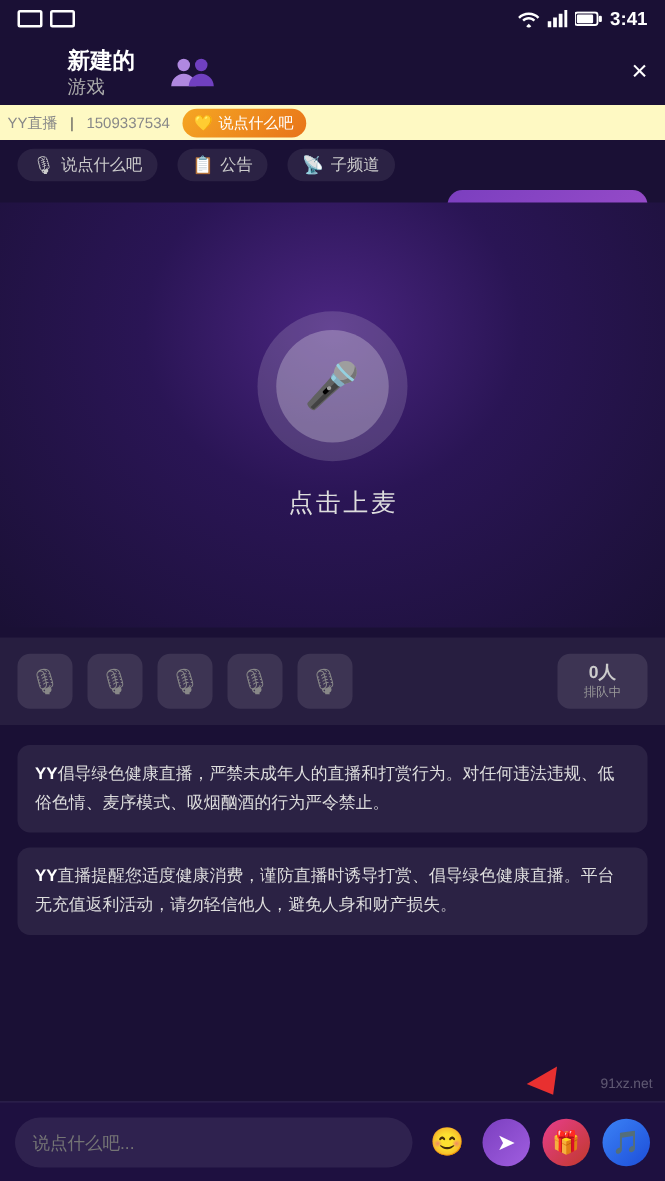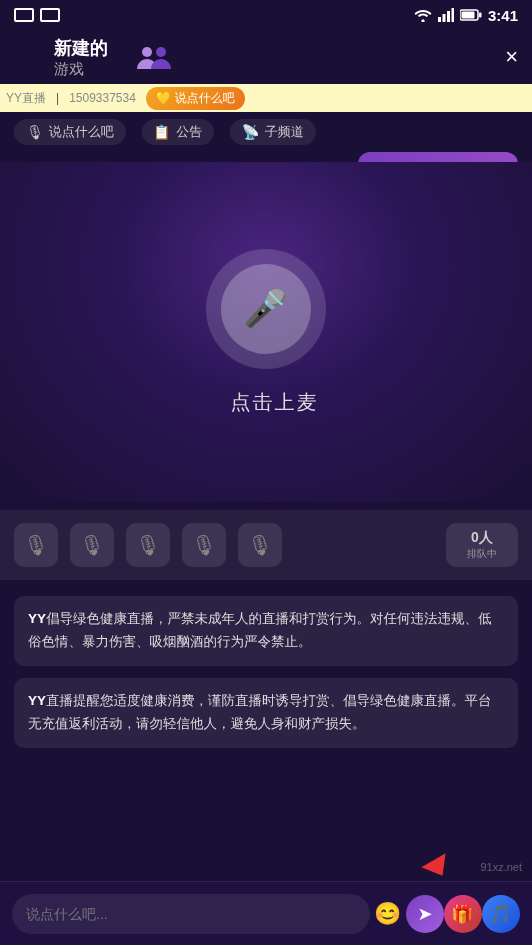--- a/index.html
+++ b/index.html
@@ -272,20 +272,21 @@
     
     .bottom-bar {
       position: absolute;
       bottom: 0;
       width: 100%;
       height: 64px;
       background: #1e1040;
       display: flex;
       align-items: center;
       padding: 16px 12px;
+      gap: 10px;
       border-top: 1px solid rgba(255,255,255,0.08);
     }
     .chat-input {
       flex: 1;
       height: 40px;
       background: rgba(255,255,255,0.08);
       border-radius: 20px;
       border: none;
       padding: 0 14px;
       color: #aaa;
@@ -456,21 +457,21 @@
   <div class="queue-mic-slot">🎙</div>
   <div class="queue-mic-slot">🎙</div>
   <div class="queue-count-box">
     <span class="queue-count-num">0人</span>
     <span class="queue-count-label">排队中</span>
   </div>
 </div>
 
 <div class="chat-area">
   <div class="chat-bubble">
-    <span class="highlight">YY</span><span>倡导绿色健康直播，严禁未成年人的直播和打赏行为。对任何违法违规、低俗色情、暴力伤害、吸烟酗酒的行为严令禁止。</span>
+    <span class="highlight">YY</span><span>倡导绿色健康直播，严禁未成年人的直播和打赏行为。对任何违法违规、低俗色情、麦序模式、吸烟酗酒的行为严令禁止。</span>
   </div>
   <div class="chat-bubble">
     <span class="highlight">YY</span><span>直播提醒您适度健康消费，谨防直播时诱导打赏、倡导绿色健康直播。平台无充值返利活动，请勿轻信他人，避免人身和财产损失。</span>
   </div>
 </div>
 
 <div class="arrow-indicator"></div>
 
 <div class="bottom-bar">
   <input class="chat-input" type="text" placeholder="说点什么吧..." style="">

